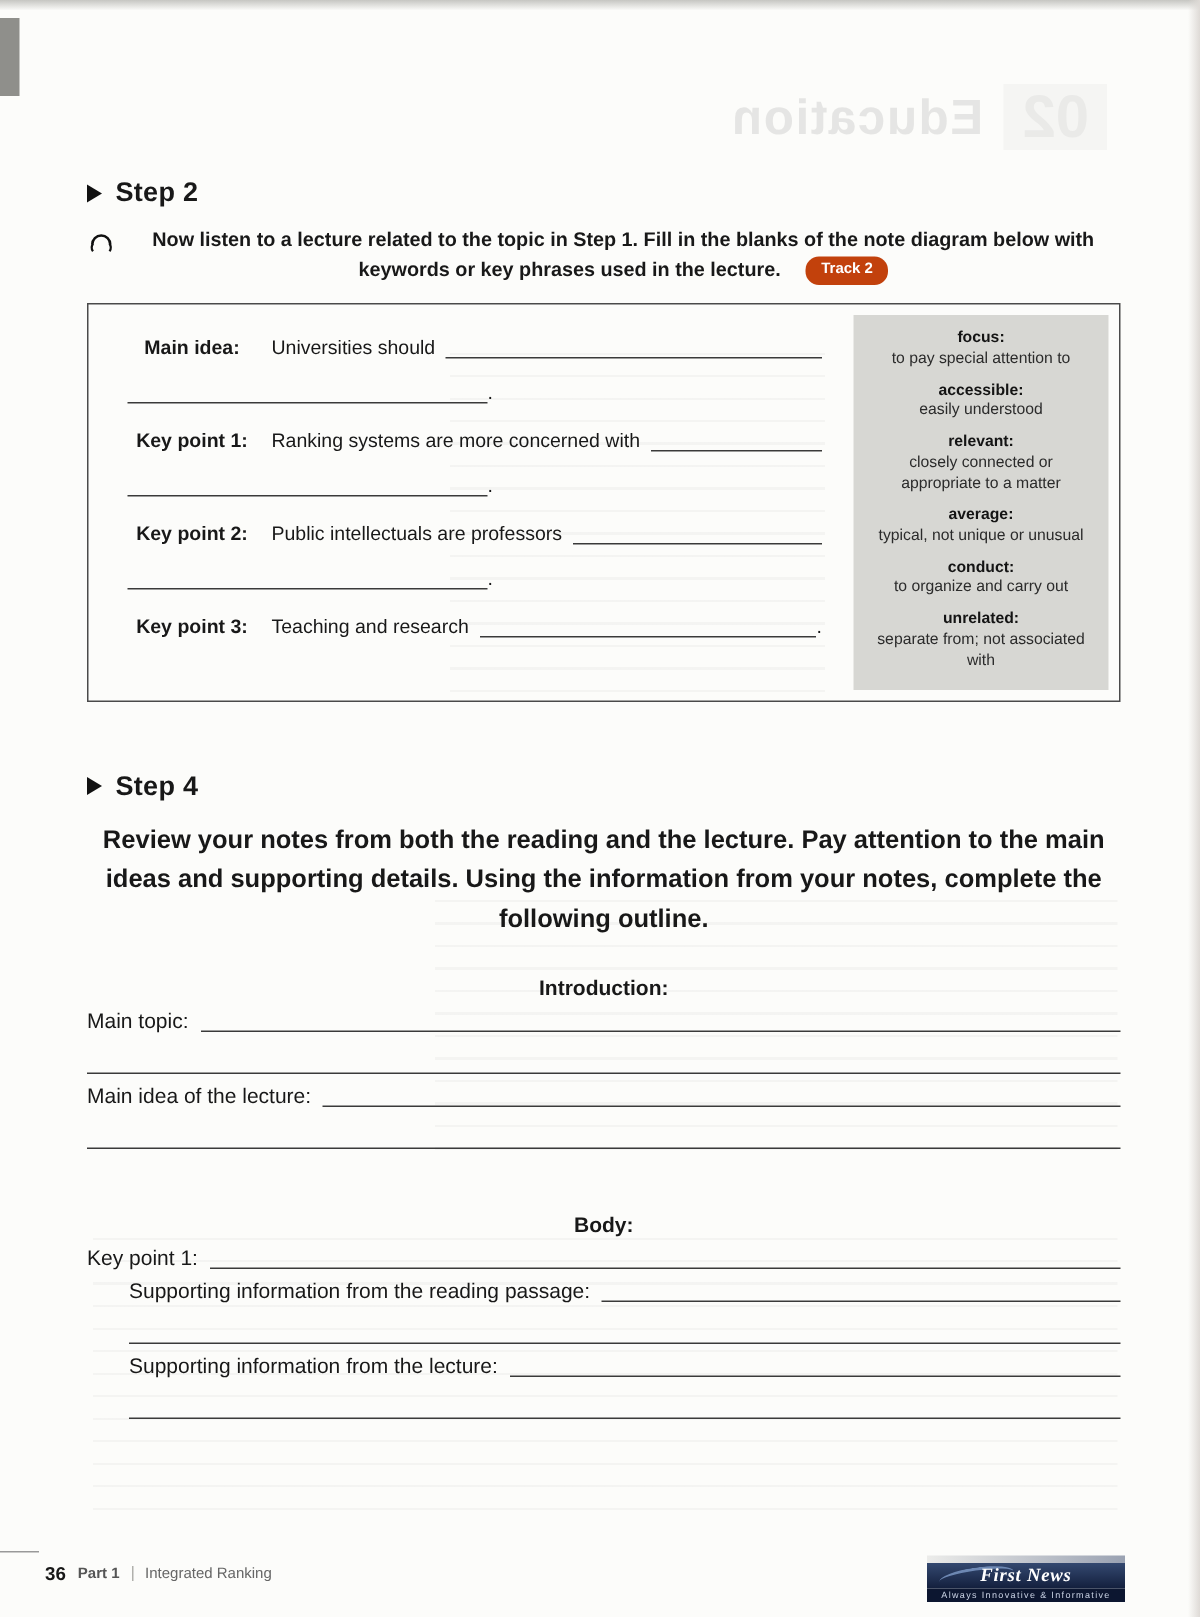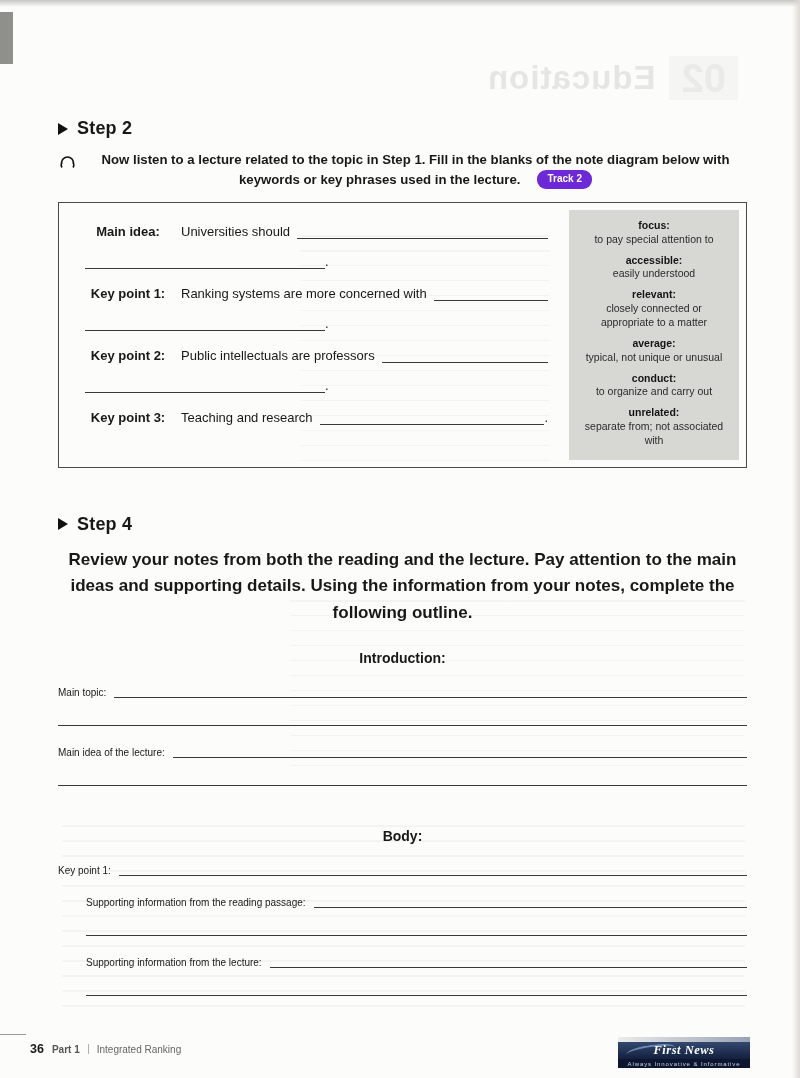--- a/index.html
+++ b/index.html
@@ -27,21 +27,21 @@
 
   .step-heading { display:flex; align-items:center; gap:9px;
     font-size:18px; font-weight:bold; letter-spacing:.2px; }
   .step2-heading { margin-top:118px; }
   .tri { width:0; height:0; border-left:10px solid #111;
     border-top:6px solid transparent; border-bottom:6px solid transparent; }
 
   .instruction { display:flex; gap:8px; margin-top:11px;
     font-weight:bold; font-size:13.2px; line-height:1.55; }
   .instr-icon { flex:0 0 18px; padding-top:3px; }
-  .track-badge { display:inline-block; background:#6d28d9; color:#fff;
+  .track-badge { display:inline-block; background:#c2410c; color:#fff;
     font-size:10px; font-weight:bold; padding:1px 10px 2px;
     border-radius:9px; vertical-align:2px; margin-left:17px; white-space:nowrap; }
 
   .note-box { position:relative; margin-top:11px; border:1.5px solid #4a4a4a;
     height:266px; padding:21px 198px 17px 16px; }
   .vocab { position:absolute; top:7px; right:7px; bottom:7px; width:170px;
     background:#d7d7d3; padding:9px 11px 0; font-size:10.5px; line-height:1.3; color:#2b2b2b; }
   .vocab-entry { margin-bottom:7.5px; }
   .vocab-term { font-weight:bold; display:block; color:#141414; }
 
@@ -54,21 +54,21 @@
   .note-cont { display:flex; align-items:flex-end; margin-top:15px; margin-left:10px; font-size:13px; }
   .note-cont .blank { width:240px; }
 
   .step3-heading { margin-top:46px; }
   .para { margin-top:12px; font-weight:bold; font-size:17px; line-height:1.55; }
 
   .section-label { font-weight:bold; font-size:14px; }
   .intro-label { margin-top:24px; }
   .body-label { margin-top:42px; }
 
-  .field-row { display:flex; align-items:flex-end; margin-top:17px; font-size:10px; }
+  .field-row { display:flex; align-items:flex-end; margin-top:6px; font-size:14px; }
   .field-label { margin-right:8px; white-space:nowrap; }
   .full-line { margin-top:22px; border-bottom:1px solid #3a3a3a; height:6px; }
   .indent { margin-left:28px; }
 
   .footer { position:absolute; left:0; bottom:0; width:100%; height:44px; }
   .footer-tick { position:absolute; left:0; top:0; width:26px; border-top:1px solid #999; }
   .footer-left { position:absolute; left:30px; top:8px; display:flex; align-items:center; gap:8px; }
   .page-num { font-weight:bold; font-size:12.5px; }
   .footer-part { font-size:10px; color:#555; font-weight:bold; }
   .footer-sep { width:1px; height:10px; background:#b0b0ac; }

